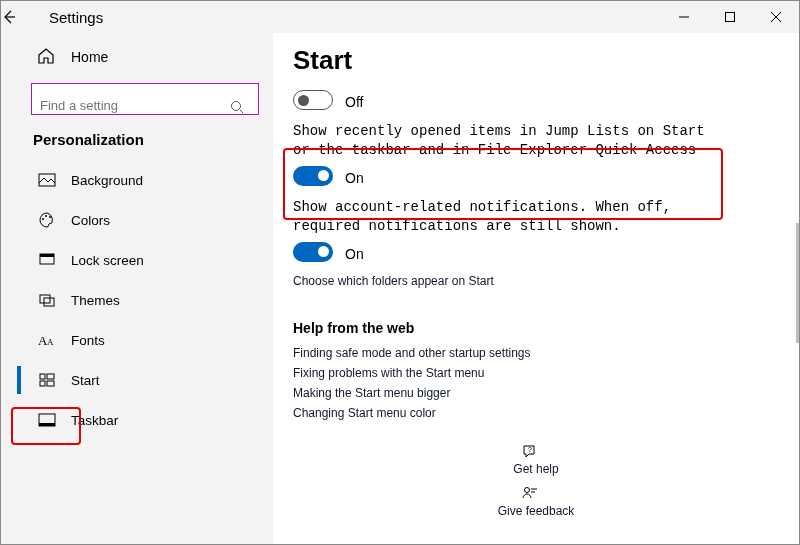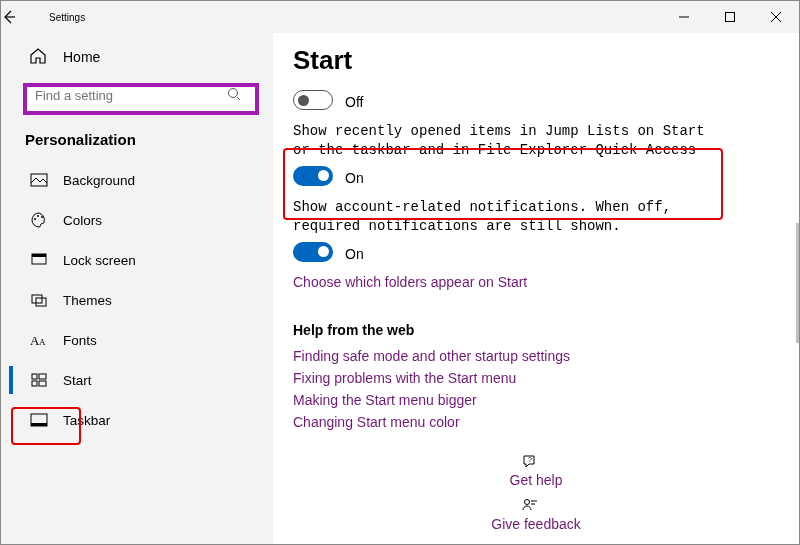--- a/index.html
+++ b/index.html
@@ -21,21 +21,21 @@
     align-items: center;
     background: #f3f3f3;
   }
   .titlebar .back {
     width: 44px;
     text-align: center;
     font-size: 16px;
     line-height: 32px;
   }
   .titlebar .apptitle {
-    font-size: 10px;
+    font-size: 15px;
     padding-left: 4px;
   }
   .winbtns {
     margin-left: auto;
     display: flex;
   }
   .winbtn {
     width: 46px;
     height: 32px;
     display: flex;
@@ -44,37 +44,37 @@
     font-size: 12px;
     font-family: "Segoe UI Symbol", sans-serif;
   }
   .layout {
     display: flex;
     height: calc(545px - 32px);
   }
   .sidebar {
     width: 272px;
     background: #f3f3f3;
-    padding: 6px 0 0 8px;
+    padding: 6px 0 0 16px;
     position: relative;
   }
   .home {
     display: flex;
     align-items: center;
     height: 36px;
     padding-left: 20px;
   }
   .home .icon { width: 20px; height: 20px; }
   .home .lbl { padding-left: 14px; }
   .searchwrap {
     margin: 8px 14px 10px 14px;
-    border: 4px solid #a21caf;
+    border: 1px solid #a21caf;
     height: 32px;
     display: flex;
-    align-items: flex-start;
+    align-items: flex-end;
     background: #fff;
   }
   .searchwrap input {
     border: none;
     outline: none;
     flex: 1;
     padding-left: 8px;
     font-size: 13px;
     background: transparent;
   }
@@ -167,22 +167,22 @@
   .toggle.off .knob { background: #555; left: 4px; top: 3.5px; }
   .toggle-lbl { font-size: 14px; }
   .setting-text {
     font-size: 14px;
     line-height: 1.35;
     margin-top: 4px;
     max-width: 430px;
     font-family: Liberation Mono, monospace;
   }
   .link {
-    color: #701a75;
-    font-size: 14px;
+    color: #0f172a;
+    font-size: 12px;
     margin: 4px 0;
     display: block;
   }
   .redbox2 {
     position: absolute;
     border: 2px solid #e30000;
     border-radius: 4px;
     left: 10px;
     top: 115px;
     width: 440px;

